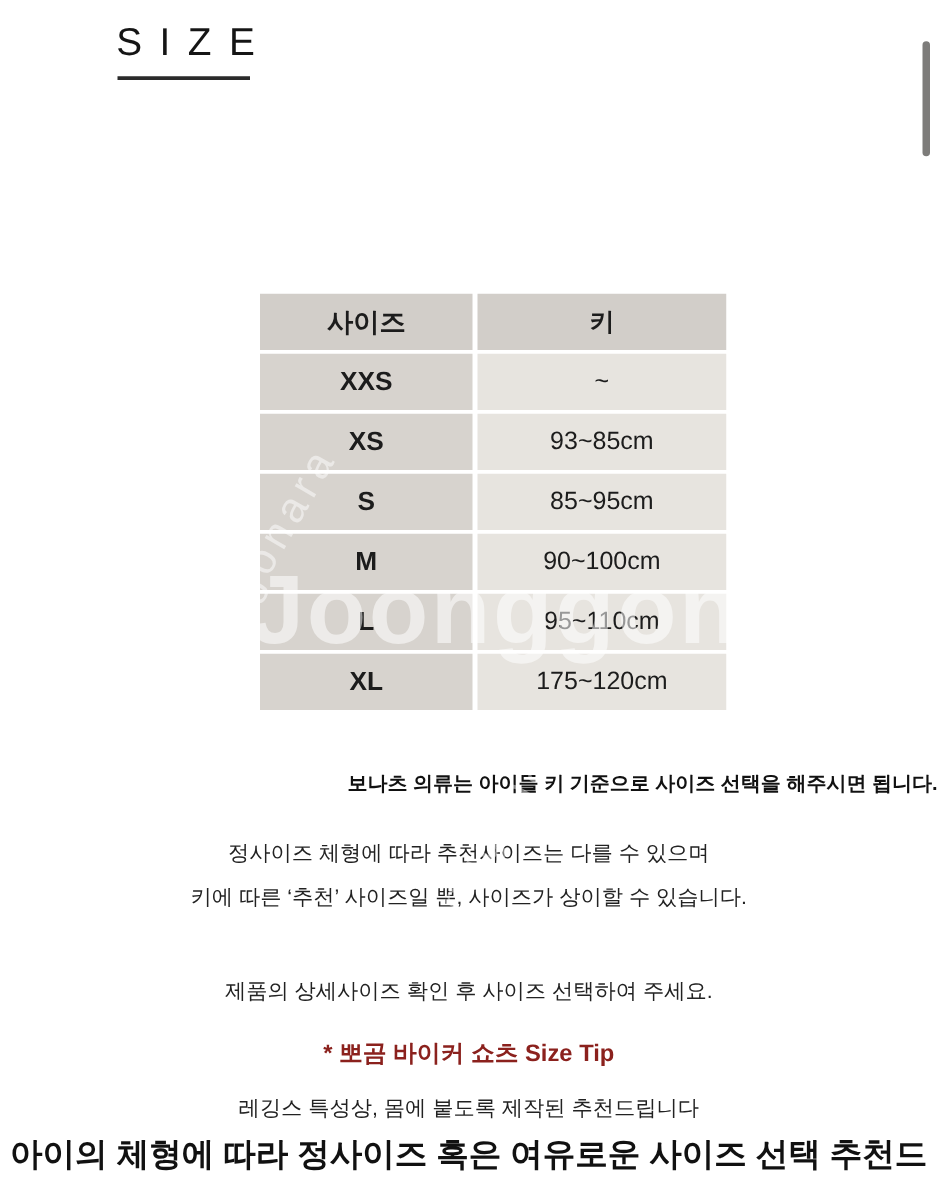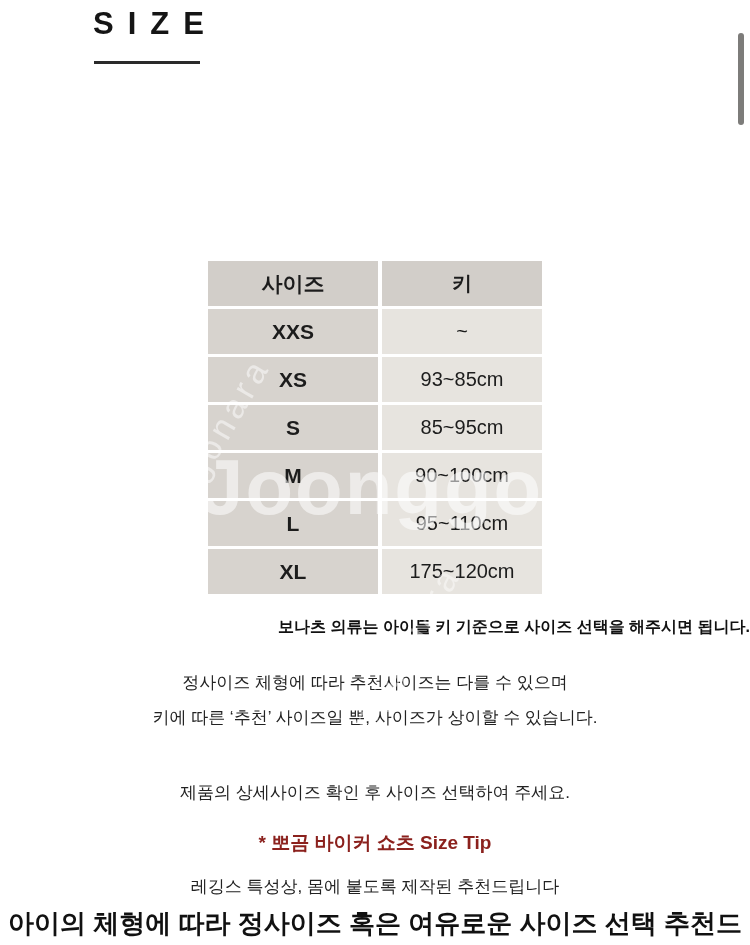--- a/index.html
+++ b/index.html
@@ -7,32 +7,32 @@
     width: 750px; height: 945px;
     background: #ffffff;
     position: relative;
     overflow: hidden;
     font-family: "Liberation Sans", "DejaVu Sans", sans-serif;
     color: #1b1b1b;
   }
 
   
   .size-title {
-    position: absolute; left: 93px; top: 6px;
-    font-size: 31px; font-weight: 700; letter-spacing: 14px;
+    position: absolute; left: 93px; top: 16px;
+    font-size: 31px; font-weight: 400; letter-spacing: 14px;
     color: #151515;
   }
   .title-underline {
     position: absolute; left: 94px; top: 61px;
     width: 106px; height: 3px; background: #2a2a2a;
   }
 
   
   .stable {
-    position: absolute; left: 208px; top: 261px; width: 334px;
+    position: absolute; left: 208px; top: 235px; width: 373px;
   }
   .trow { display: flex; gap: 4px; margin-bottom: 3px; }
   .cell {
     height: 45px; display: flex; align-items: center; justify-content: center;
     font-size: 21px; color: #1c1c1c;
   }
   .cell.left  { width: 170px; background: var(--cell-left-bg, #d7d3ce); font-weight: 600; }
   .cell.right { flex: 1; background: var(--cell-right-bg, #e7e4df); font-weight: 400; font-size: 20px; }
   .trow.thead .cell { background: var(--header-bg, #d2cec9); font-weight: 700; }
 

